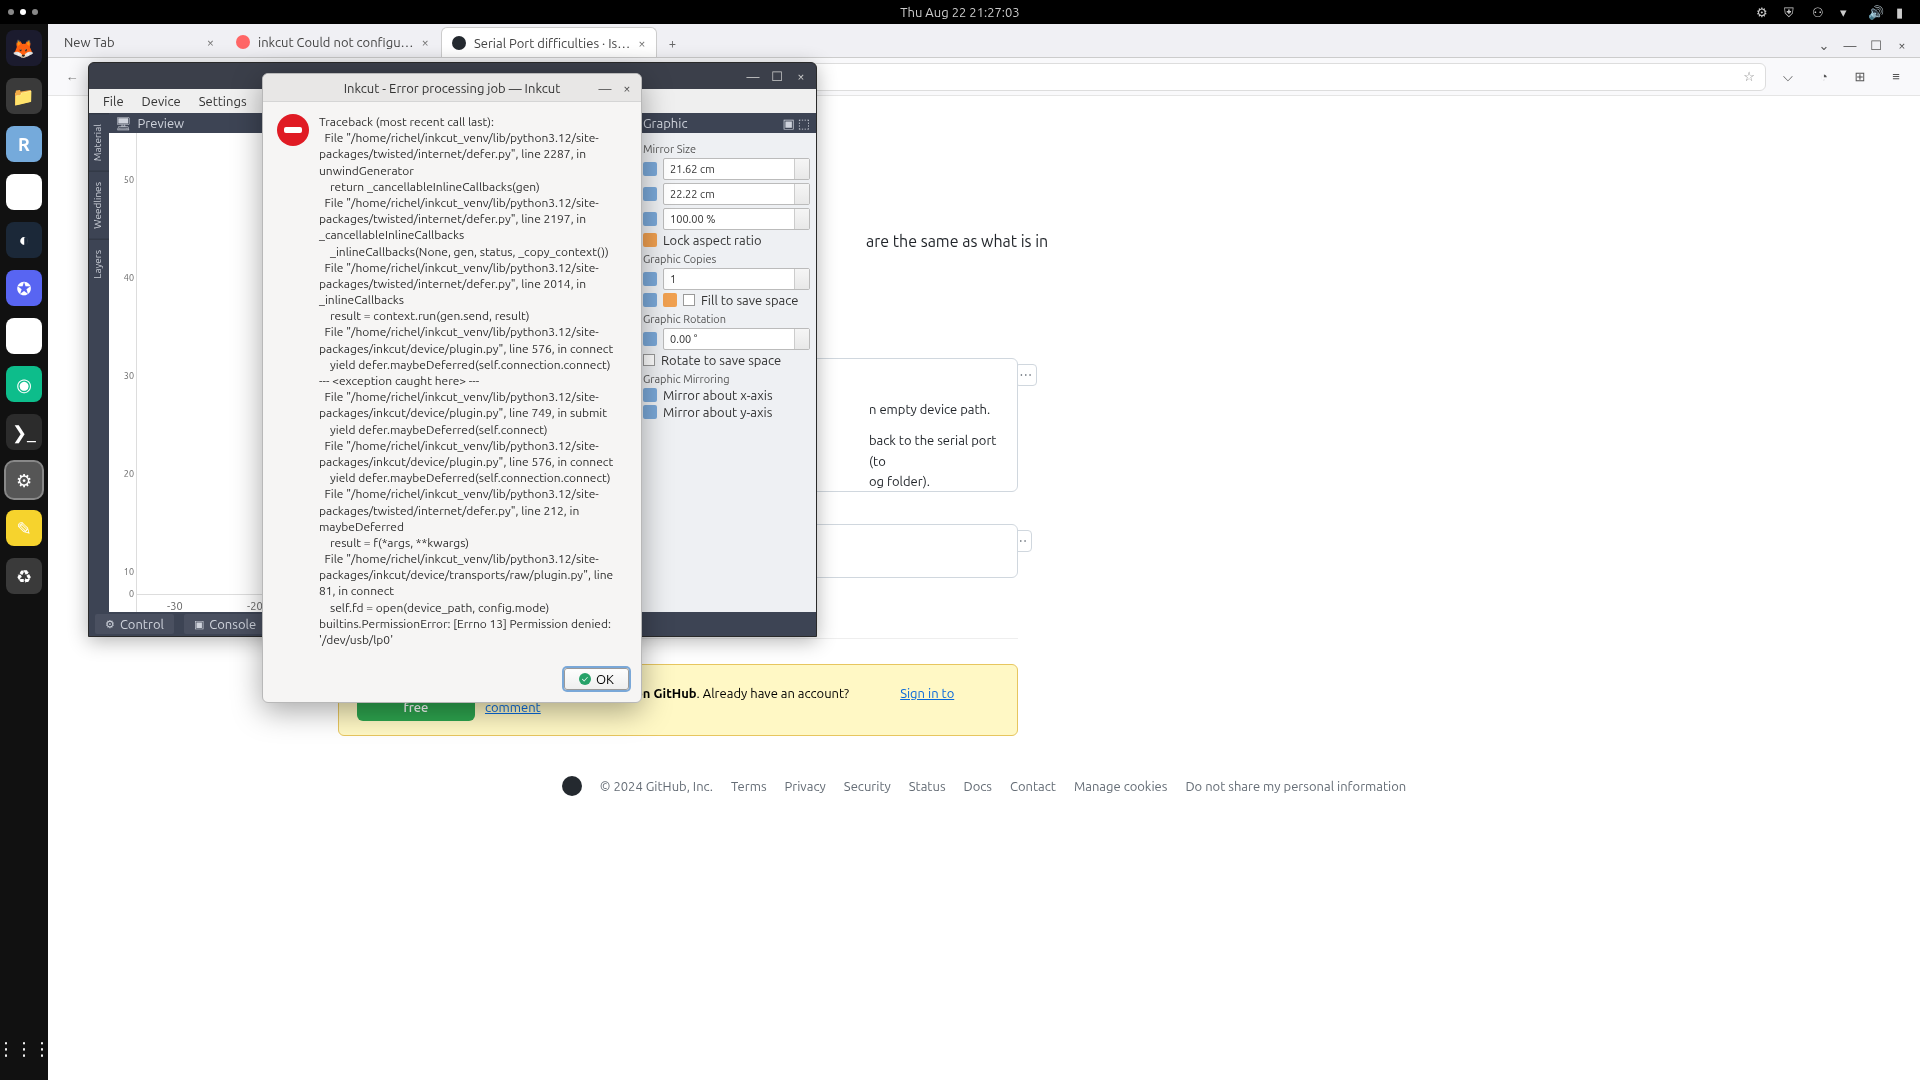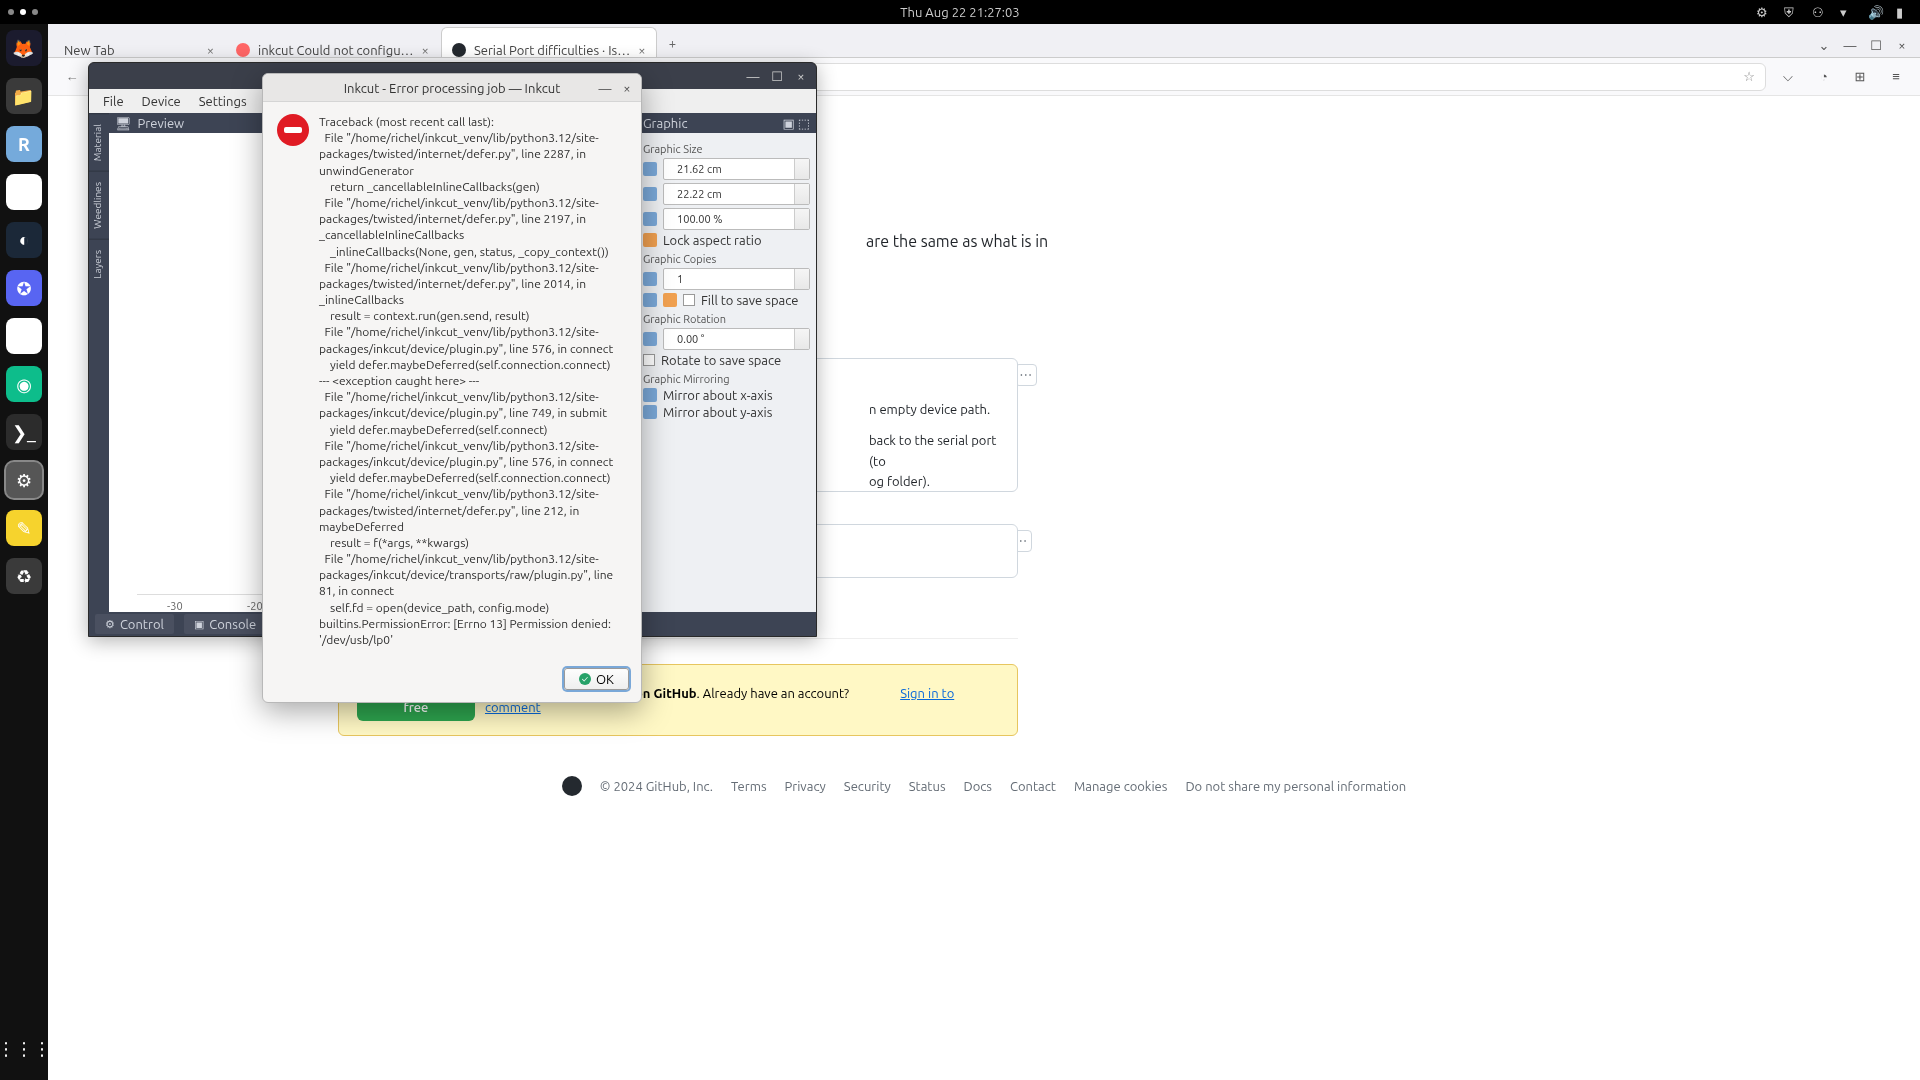--- a/index.html
+++ b/index.html
@@ -23,21 +23,21 @@
 .slack{background:#fff;border-radius:50%;}
 .element{background:#0dbd8b;border-radius:50%;}
 .term{background:#2c2c2c;}
 .gear{background:#565656;border-radius:50%;}
 .notes{background:#f6d32d;color:#333;}
 .trash{background:#3a3a3a;}
 .showapps{margin-top:auto;margin-bottom:14px;color:#eee;}
 
 .browser{position:absolute;top:24px;left:48px;right:0;bottom:0;background:#fff;}
 .tabstrip{height:34px;background:#f0f0f4;display:flex;align-items:flex-end;padding-left:6px;gap:2px;border-bottom:1px solid #ccc;}
-.tab{height:30px;min-width:170px;padding:0 10px;display:flex;align-items:flex-end;gap:8px;border-radius:6px 6px 0 0;font-size:12px;color:#444;position:relative;}
+.tab{height:30px;min-width:170px;padding:0 10px;display:flex;align-items:center;gap:8px;border-radius:6px 6px 0 0;font-size:12px;color:#444;position:relative;}
 .tab.active{background:#fff;border:1px solid #ccc;border-bottom:none;}
 .tab .tico{width:14px;height:14px;border-radius:50%;}
 .tab .close{margin-left:auto;color:#777;cursor:pointer;}
 .newtab{width:28px;height:28px;display:flex;align-items:center;justify-content:center;color:#666;}
 .tsr{margin-left:auto;display:flex;align-items:center;gap:2px;padding-right:6px;}
 .winbtn{width:24px;height:24px;display:flex;align-items:center;justify-content:center;border-radius:4px;color:#555;}
 .urlbar{height:38px;background:#f9f9fb;display:flex;align-items:center;padding:0 10px;gap:8px;border-bottom:1px solid #e5e5e5;}
 .urlbar .nav{width:28px;height:28px;display:flex;align-items:center;justify-content:center;color:#777;border-radius:4px;}
 .urlbar .addr{flex:1;height:28px;border:1px solid #ddd;border-radius:6px;background:#fff;display:flex;align-items:center;padding:0 10px;color:#888;font-size:12px;}
 .urlbar .star{margin-left:auto;}
@@ -70,21 +70,21 @@
 .ruler-v{position:absolute;left:0;top:0;bottom:0;width:28px;border-right:1px solid #ddd;}
 .tick{position:absolute;left:0;width:28px;font-size:9px;color:#666;text-align:right;padding-right:3px;}
 .ruler-h{position:absolute;left:28px;right:0;bottom:0;height:18px;border-top:1px solid #ddd;}
 .htick{position:absolute;bottom:0;font-size:11px;color:#666;}
 .inkcut .rpanel{width:180px;background:#eef0f3;border-left:1px solid #ccc;font-size:11px;color:#333;}
 .rpanel .rhead{height:20px;background:#3d4454;color:#cfd3dc;font-size:11px;padding:0 6px;display:flex;align-items:center;justify-content:space-between;}
 .rpanel .win{padding:4px 6px;}
 .sect{color:#555;margin:6px 0 2px;font-size:11px;}
 .fld{display:flex;align-items:center;gap:6px;margin:3px 0;}
 .fld .ficon{width:14px;height:14px;background:#7aa8d8;border-radius:2px;}
-.spin{flex:1;height:22px;background:#fff;border:1px solid #bbb;border-radius:2px;display:flex;align-items:center;padding:0 13px;font-size:11px;position:relative;}
+.spin{flex:1;height:22px;background:#fff;border:1px solid #bbb;border-radius:2px;display:flex;align-items:center;padding:0 6px;font-size:11px;position:relative;}
 .spin::after{content:"";position:absolute;right:0;top:0;bottom:0;width:14px;border-left:1px solid #ccc;background:linear-gradient(#f5f5f5,#e8e8e8);}
 .chk{width:12px;height:12px;border:1px solid #999;background:#fff;display:inline-block;}
 .inkcut .bottombar{position:absolute;left:0;right:0;bottom:0;height:24px;background:#3d4454;display:flex;align-items:center;padding:0 6px;gap:10px;}
 .inkcut .btab{height:20px;padding:0 10px;background:#4a5060;color:#cfd3dc;font-size:11px;display:flex;align-items:center;gap:5px;border-radius:2px;}
 
 .errdlg{position:absolute;left:262px;top:73px;width:380px;background:#f6f5f4;border:1px solid #b8b8b8;border-radius:6px;box-shadow:0 8px 30px rgba(0,0,0,.35);z-index:20;}
 .errdlg .etb{height:28px;background:#e8e7e6;border-radius:6px 6px 0 0;display:flex;align-items:center;justify-content:center;font-size:12px;color:#333;position:relative;border-bottom:1px solid #d5d5d5;}
 .errdlg .ewctl{position:absolute;right:4px;display:flex;gap:2px;}
 .errdlg .ewbtn{width:20px;height:18px;display:flex;align-items:center;justify-content:center;color:#555;}
 .errdlg .econtent{padding:12px 14px;display:flex;gap:10px;}
@@ -231,33 +231,41 @@
       <div class="vtab">Material</div>
       <div class="vtab">Weedlines</div>
       <div class="vtab">Layers</div>
     </div>
     <div class="preview">
       <div class="phead">
           <span>🖥</span>
           <span>Preview</span>
         </div>
       <div class="canvas">
+        <div class="ruler-v">
+          <div class="tick" style="top:42px">50</div>
+          <div class="tick" style="top:140px">40</div>
+          <div class="tick" style="top:238px">30</div>
+          <div class="tick" style="top:336px">20</div>
+          <div class="tick" style="top:434px">10</div>
+          <div class="tick" style="top:456px">0</div>
+        </div>
         <div class="ruler-h">
           <div class="htick" style="left:30px">-30</div>
           <div class="htick" style="left:110px">-20</div>
         </div>
       </div>
     </div>
     <div class="rpanel">
       <div class="rhead">
           <span>Graphic</span>
           <span>▣ ⬚</span>
         </div>
       <div class="win">
-        <div class="sect">Graphic Size</div>
+        <div class="sect">Mirror Size</div>
         <div class="fld">
             <span class="ficon"></span>
             <div class="spin">21.62 cm</div>
           </div>
         <div class="fld">
             <span class="ficon"></span>
             <div class="spin">22.22 cm</div>
           </div>
         <div class="fld">
             <span class="ficon"></span>

